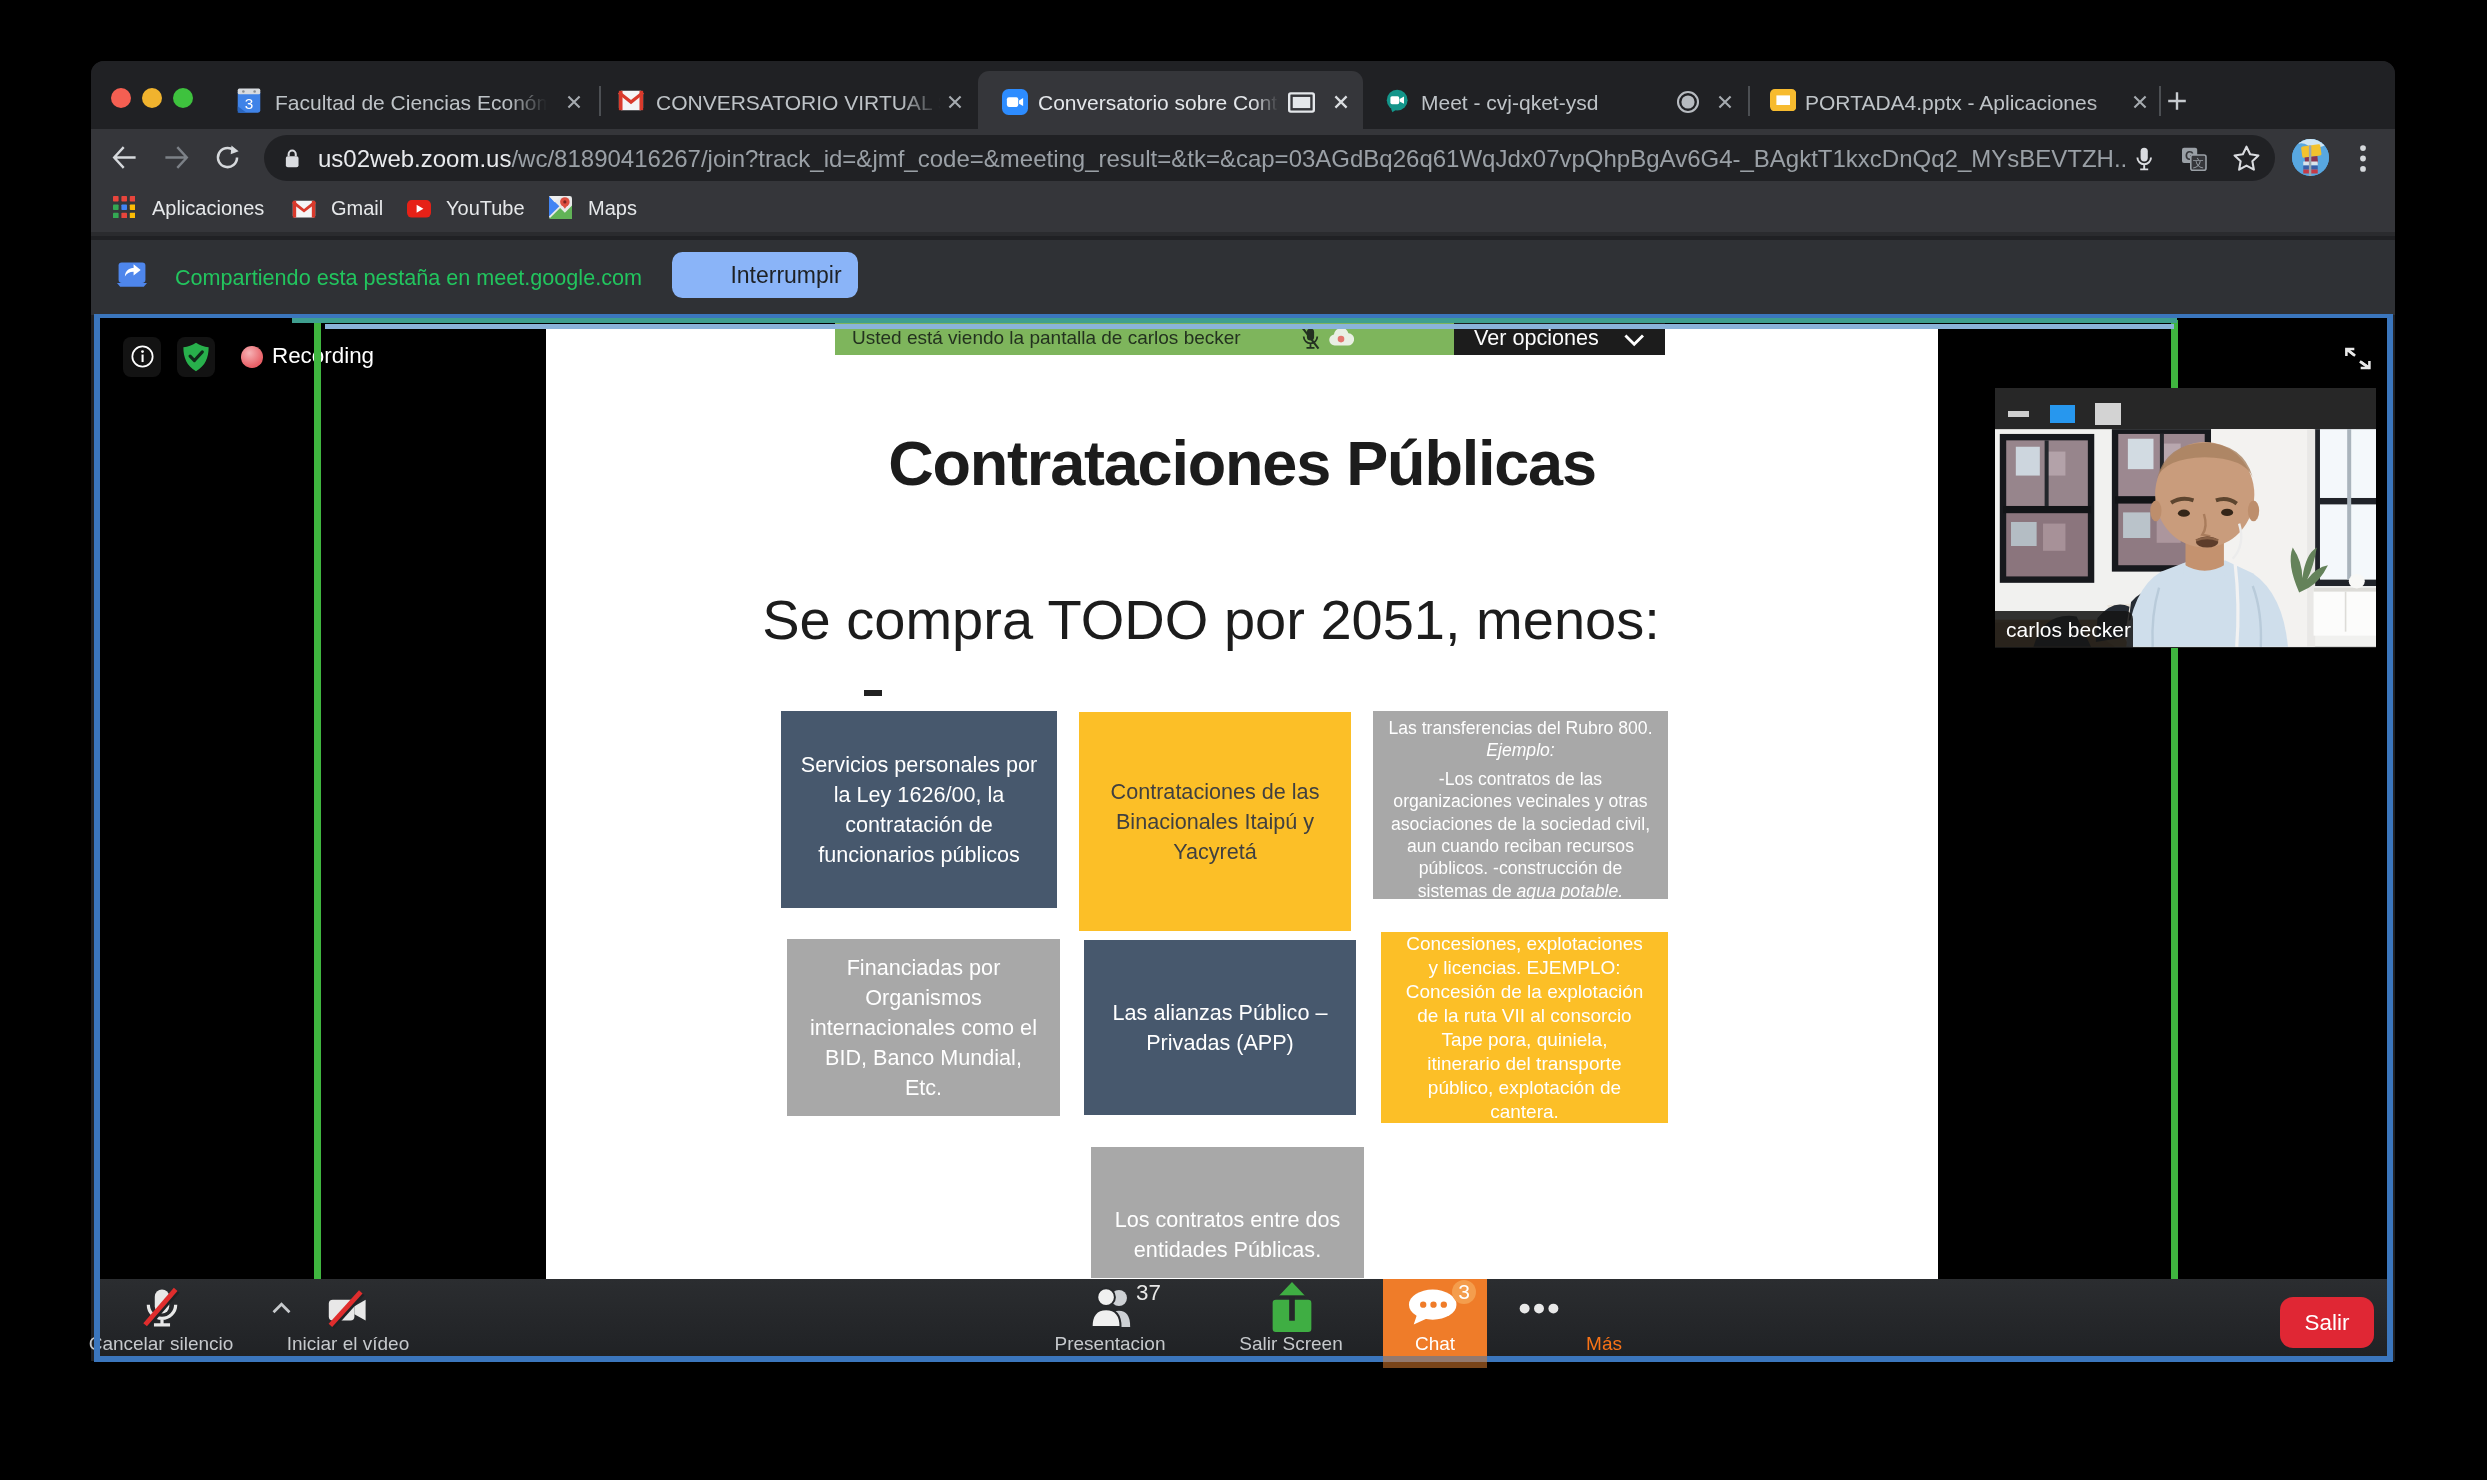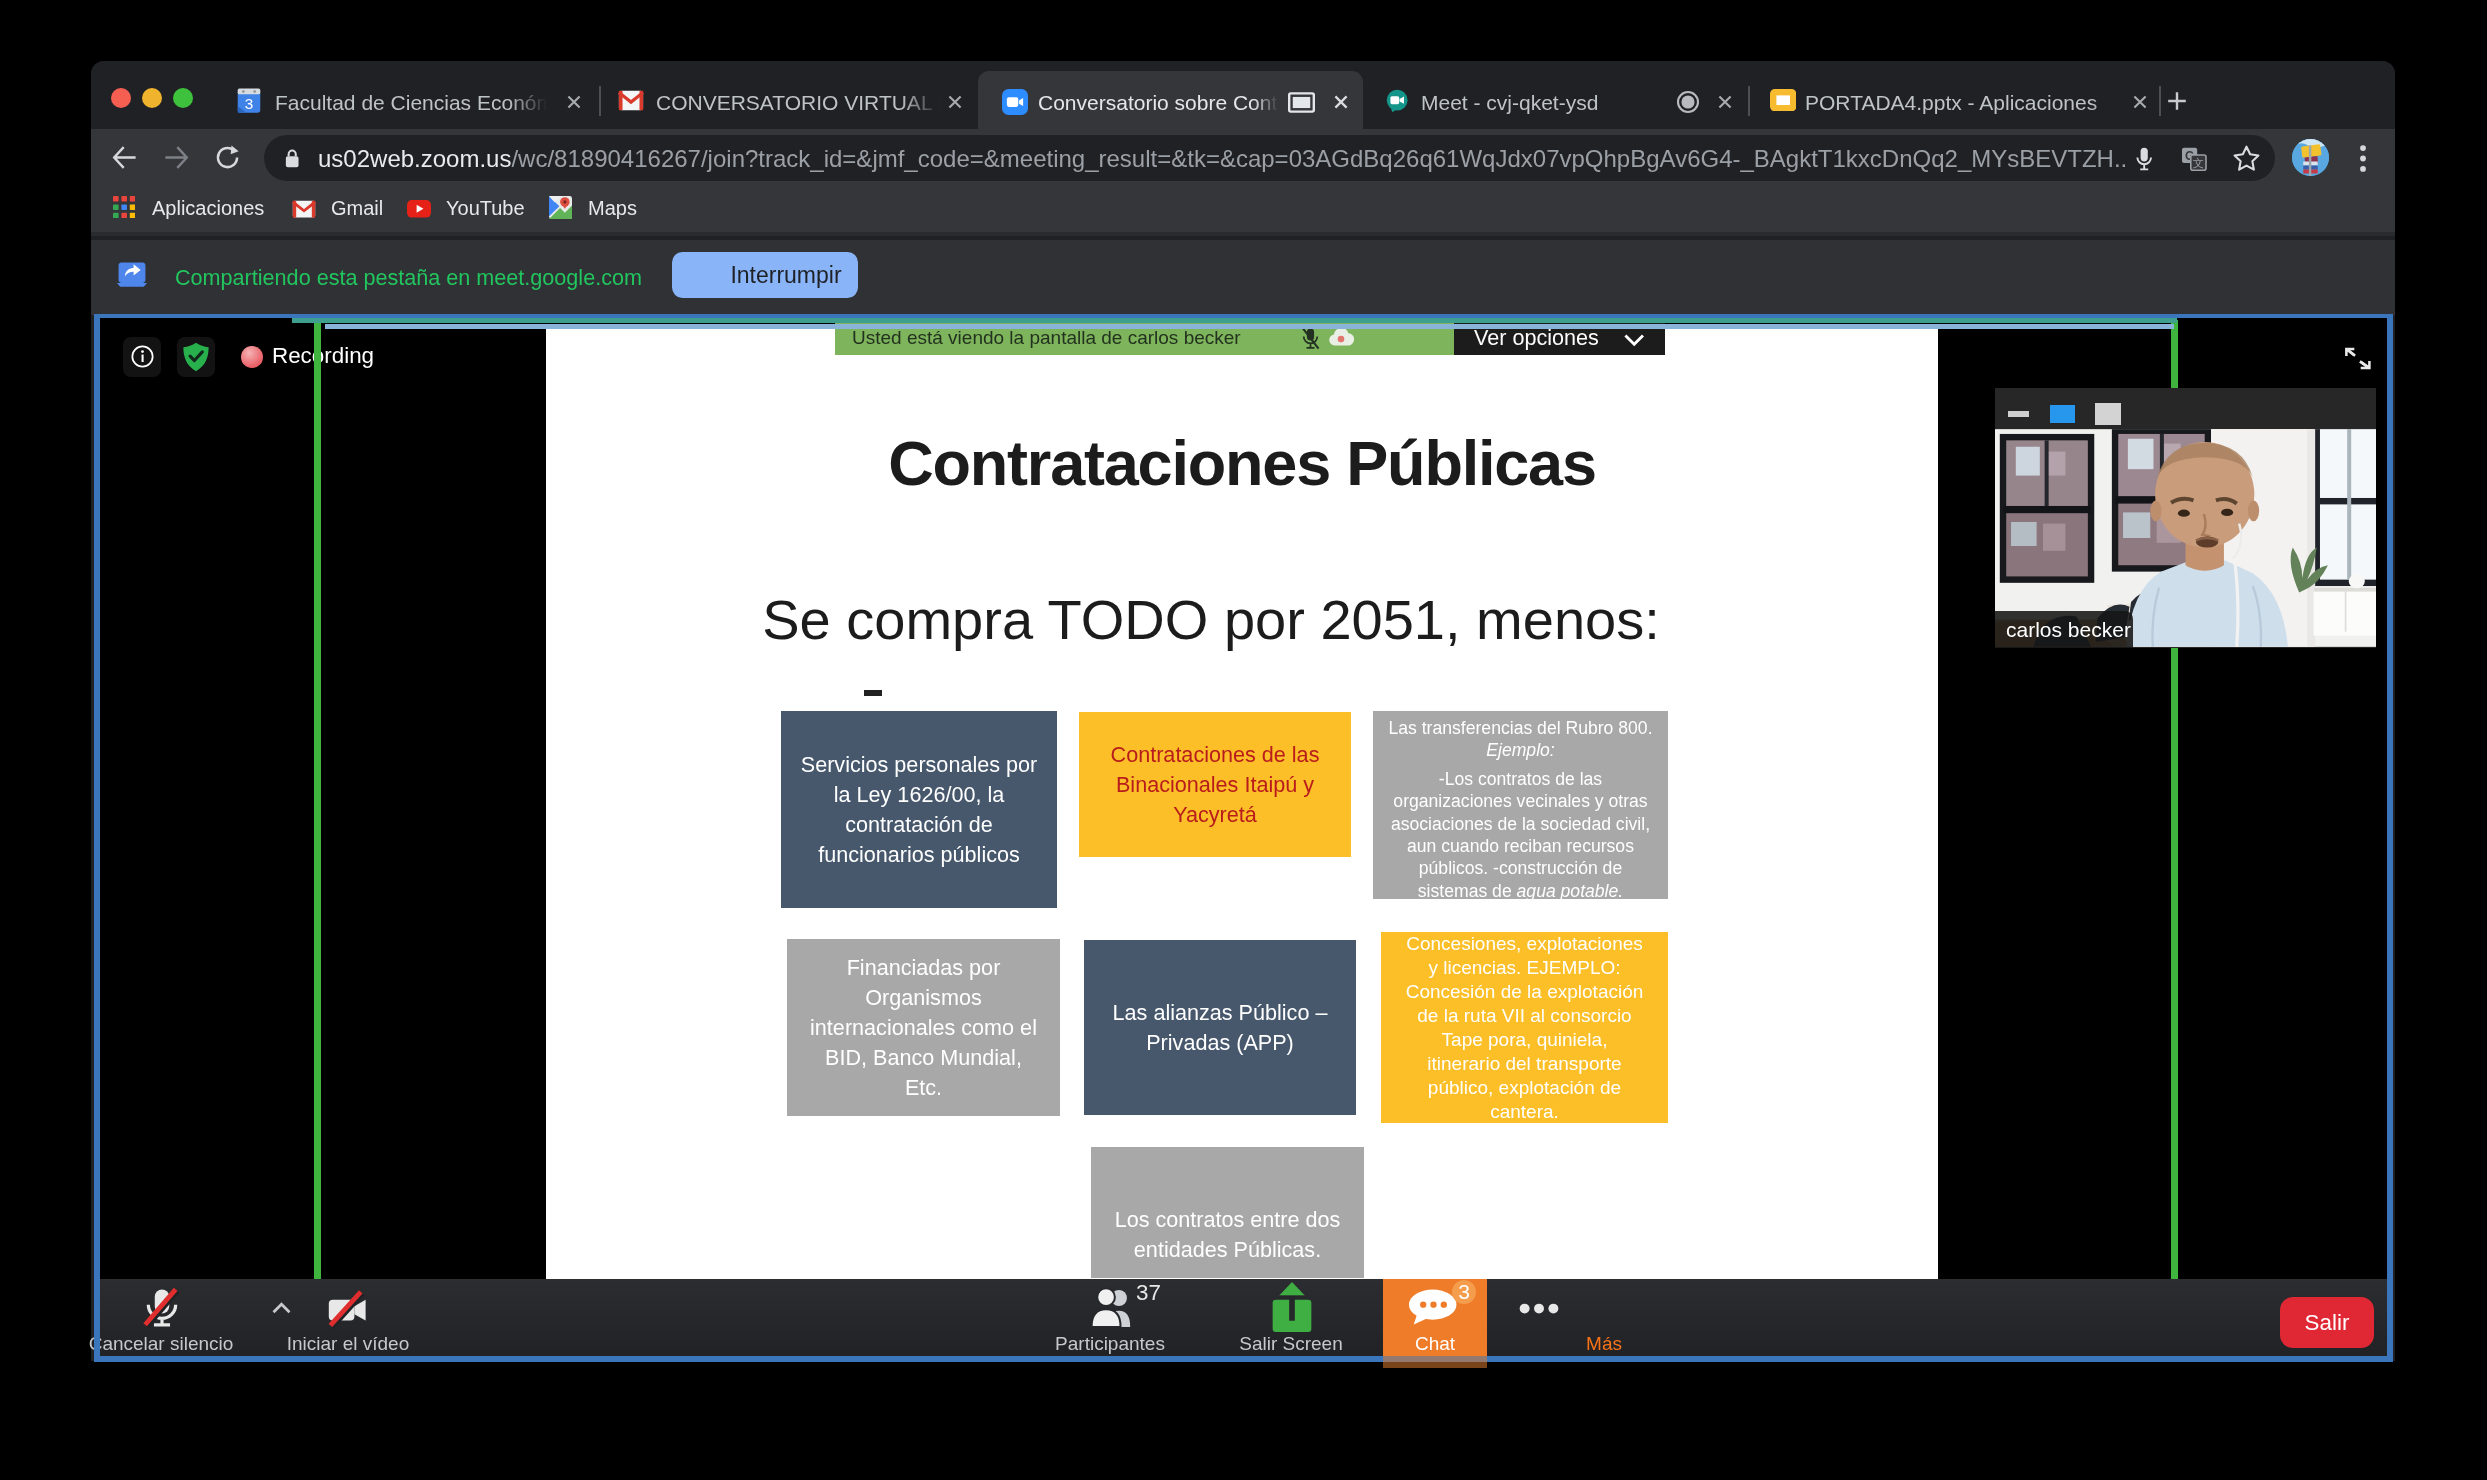--- a/index.html
+++ b/index.html
@@ -301,21 +301,21 @@
 </div>
 
 <div class="a" style="left:546px;top:327px;width:1392px;height:952px;background:#fff"></div>
 <div class="a" style="left:546px;top:427px;width:1392px;font-size:63px;font-weight:bold;color:#1c1c1c;text-align:center;letter-spacing:-1.2px">Contrataciones Públicas</div>
 <div class="a" style="left:515px;top:587px;width:1392px;font-size:56px;color:#1c1c1c;text-align:center">Se compra TODO por 2051, menos:</div>
 <div class="a" style="left:864px;top:690px;width:17.6px;height:6.4px;background:#222"></div>
 
 <div class="a" style="left:781px;top:711px;width:276px;height:197px;background:#47586d;color:#fff;font-size:21.6px;line-height:30px;text-align:center;display:flex;align-items:center;justify-content:center">
     <div>Servicios personales por<br>la Ley 1626/00, la<br>contratación de<br>funcionarios públicos</div>
   </div>
-<div class="a" style="left:1079px;top:712px;width:272px;height:145px;background:#fcbf27;color:#b91c1c;font-size:21.6px;line-height:30px;text-align:center;display:flex;align-items:center;justify-content:center">
+<div class="a" style="left:1079px;top:712px;width:272px;height:219px;background:#fcbf27;color:#404040;font-size:21.6px;line-height:30px;text-align:center;display:flex;align-items:center;justify-content:center">
     <div>Contrataciones de las<br>Binacionales Itaipú y<br>Yacyretá</div>
   </div>
 <div class="a" style="left:1373px;top:711px;width:295px;height:188px;background:#a8a8a8;color:#fff;font-size:17.6px;line-height:22.4px;text-align:center;padding-top:5.6px">Las transferencias del Rubro 800.<br><i>Ejemplo:</i><br><span style="display:inline-block;margin-top:6.4px">-Los contratos de las</span><br>organizaciones vecinales y otras<br>asociaciones de la sociedad civil,<br>aun cuando reciban recursos<br>públicos. -construcción de<br>sistemas de <i>agua potable.</i></div>
 
 <div class="a" style="left:787px;top:939px;width:273px;height:177px;background:#a8a8a8;color:#fff;font-size:21.6px;line-height:30px;text-align:center;display:flex;align-items:center;justify-content:center">
     <div>Financiadas por<br>Organismos<br>internacionales como el<br>BID, Banco Mundial,<br>Etc.</div>
   </div>
 <div class="a" style="left:1084px;top:940px;width:272px;height:175px;background:#47586d;color:#fff;font-size:21.6px;line-height:30px;text-align:center;display:flex;align-items:center;justify-content:center">
     <div>Las alianzas Público –<br>Privadas (APP)</div>
   </div>
@@ -430,21 +430,21 @@
 
 <div class="a" style="left:1090px;top:1285px">
       <svg width="45" height="42" viewBox="0 0 56 52">
         <circle cx="36" cy="16" r="10" fill="#cdd0d4"></circle>
         <path d="M22 52 q0 -20 14 -20 q14 0 14 20 Z" fill="#cdd0d4"></path>
         <circle cx="20" cy="15" r="11" fill="#f0f0f0" stroke="#26282b" stroke-width="2.5"></circle>
         <path d="M2 52 q0 -22 18 -22 q18 0 18 22 Z" fill="#f0f0f0" stroke="#26282b" stroke-width="2.5"></path>
       </svg>
     </div>
 <div class="a" style="left:1136px;top:1280px;font-size:22.4px;color:#e8e8e8">37</div>
-<div class="a" style="left:1026px;top:1333px;width:168px;font-size:19px;color:#c6c9cc;text-align:center">Participantes</div>
+<div class="a" style="left:1026px;top:1333px;width:168px;font-size:19px;color:#c6c9cc;text-align:center">Presentacion</div>
 
 <div class="a" style="left:1271px;top:1282px">
       <svg width="42" height="50" viewBox="0 0 52 62">
         <rect x="2" y="22" width="48" height="40" rx="4" fill="#3fae43"></rect>
         <path d="M26 0 L43 18 H9 Z" fill="#3fae43"></path>
         <path d="M9 18 H43" stroke="#26282b" stroke-width="3"></path>
         <rect x="22.5" y="18" width="7" height="30" fill="#25272a"></rect>
       </svg>
     </div>
 <div class="a" style="left:1207px;top:1333px;width:168px;font-size:19px;color:#c6c9cc;text-align:center">Salir Screen</div>

